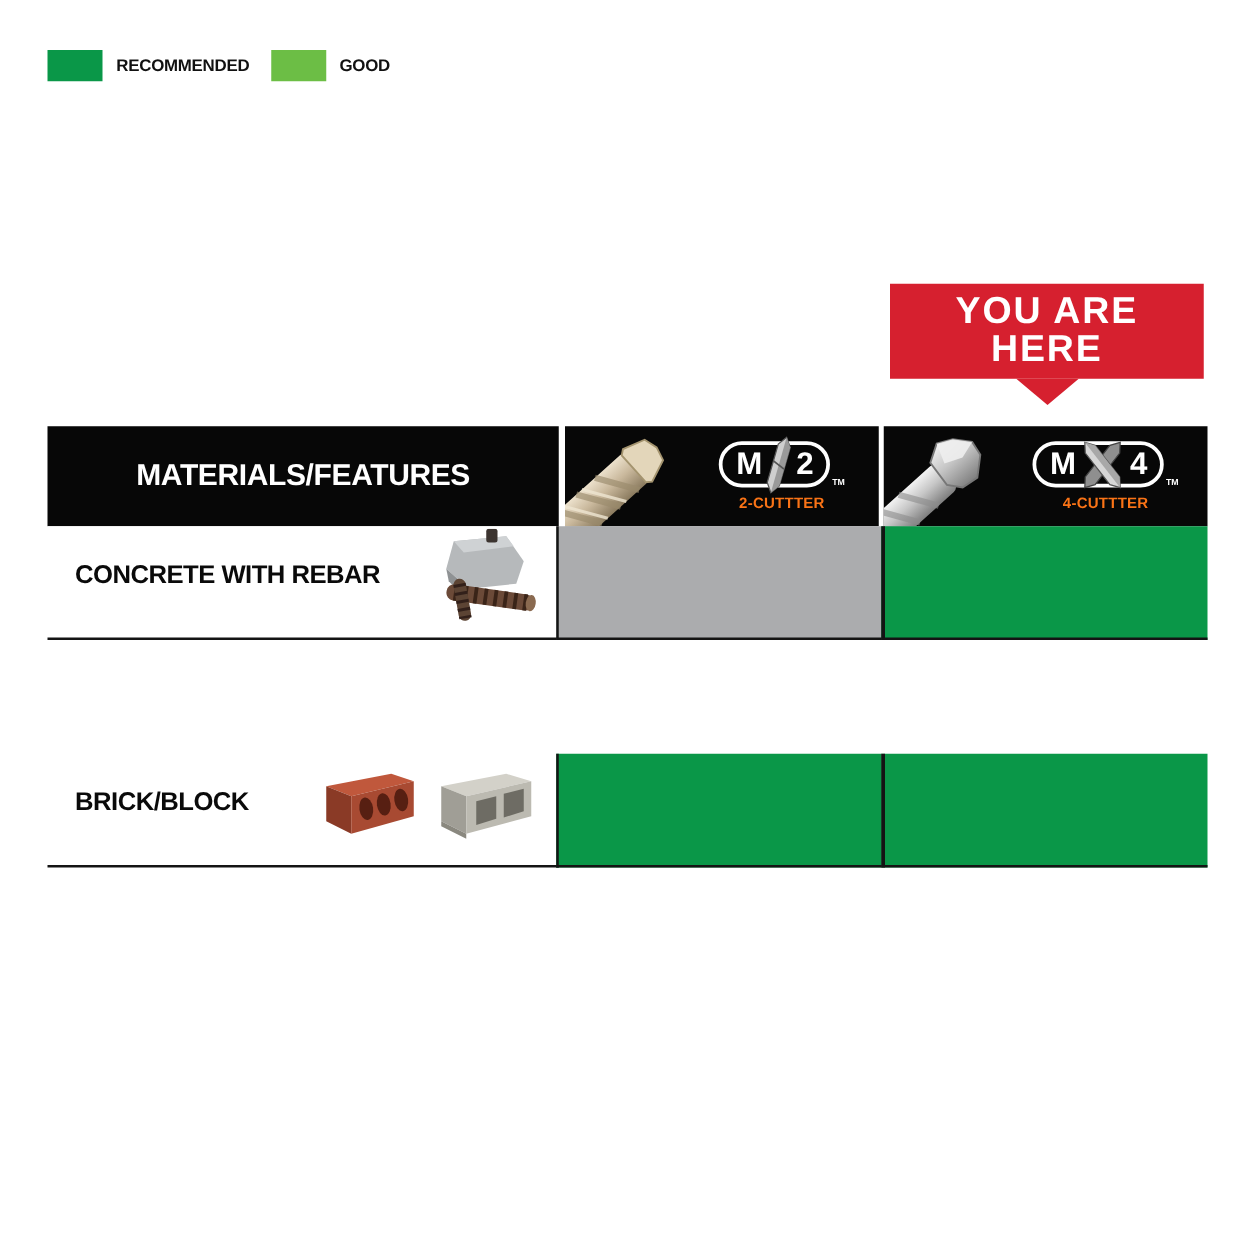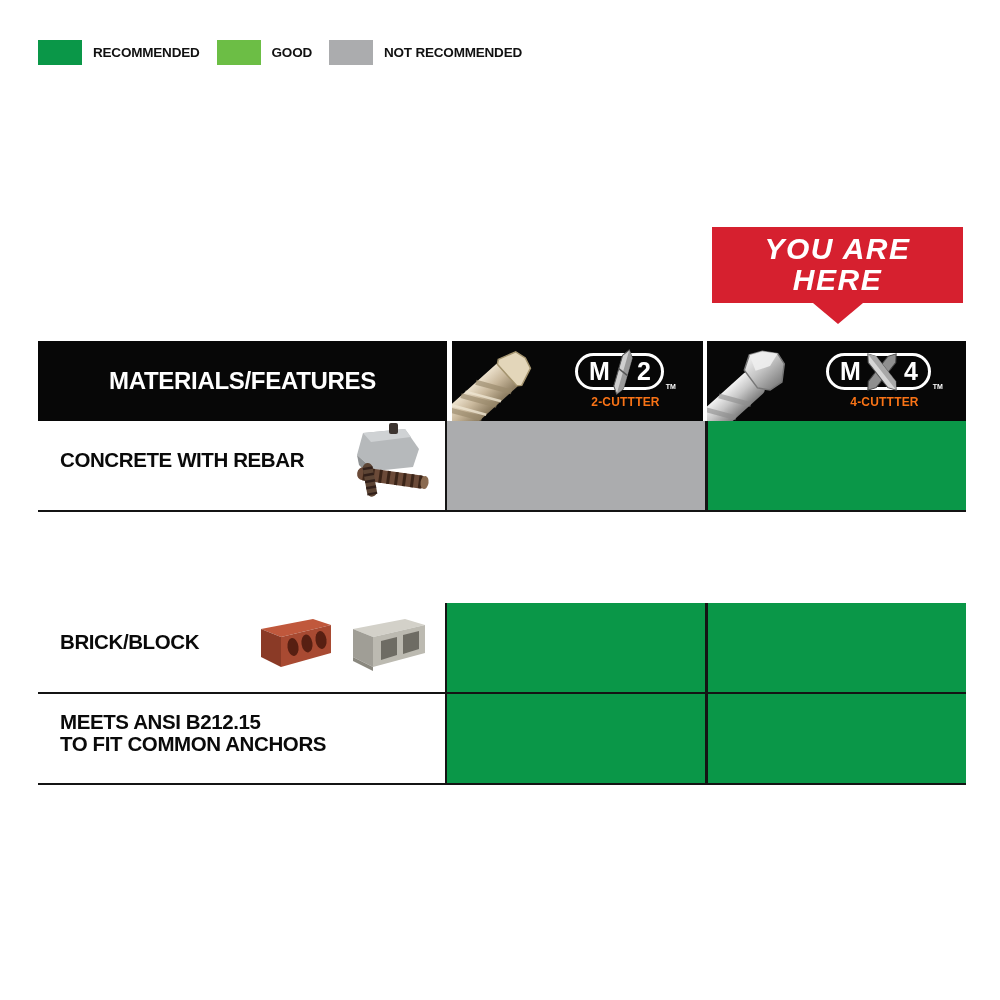--- a/index.html
+++ b/index.html
@@ -7,21 +7,21 @@
   body { font-family:"Liberation Sans", sans-serif; }
   .canvas { position:relative; width:1000px; height:1000px; background:#ffffff; overflow:hidden; }
 
   
   .legend { position:absolute; left:38px; top:40px; display:flex; align-items:center;justify-content:center; }
   .legend-item { display:flex; align-items:center; margin-right:17px; }
   .legend-swatch { width:44px; height:25px; margin-right:11px; }
   .legend-label { font-size:13.5px; font-weight:bold; color:#111; letter-spacing:-0.2px; }
 
   
-  .banner { position:absolute; left:712px; top:227px; width:251px; text-align:center;font-style:italic; }
+  .banner { position:absolute; left:712px; top:227px; width:251px; text-align:center; }
   .banner-box { width:251px; height:76px; display:flex; flex-direction:column; align-items:center; justify-content:center; }
   .banner-line { color:#fff; font-weight:bold; font-size:30px; line-height:1.03; letter-spacing:1.5px; }
   .banner-arrow { width:0; height:0; margin:0 auto; border-left:25px solid transparent; border-right:25px solid transparent; border-top:21px solid #d6202f; }
 
   
   .table { position:absolute; left:38px; top:325px; width:928px; height:444px;margin-top:16px; }
   .th { position:absolute; top:0; height:80px; background:#070707; }
   .th-materials { left:0; width:409px; display:flex; align-items:center; justify-content:center; }
   .th-materials span { color:#fff; font-weight:bold; font-size:24px; letter-spacing:-0.3px; }
   .th-col2 { left:414px; width:251px; }
@@ -52,24 +52,20 @@
 <div class="canvas">
 
   <div class="legend">
     <div class="legend-item">
       <div class="legend-swatch" style="background-color: rgb(10, 151, 72);"></div>
       <span class="legend-label">RECOMMENDED</span>
     </div>
     <div class="legend-item">
       <div class="legend-swatch" style="background-color: rgb(108, 190, 69);"></div>
       <span class="legend-label">GOOD</span>
-    </div>
-    <div class="legend-item">
-      <div class="legend-swatch" style="background-color: rgb(171, 172, 174);"></div>
-      <span class="legend-label">NOT RECOMMENDED</span>
     </div>
   </div>
 
   <div class="banner">
     <div class="banner-box" style="background-color: rgb(214, 32, 47);">
       <div class="banner-line">YOU ARE</div>
       <div class="banner-line">HERE</div>
     </div>
     <div class="banner-arrow" style="border-top-color: rgb(214, 32, 47);"></div>
   </div>
@@ -197,25 +193,15 @@
             <polygon points="36,32 52,28 52,46 36,51" fill="#6e6c64"></polygon>
             <polygon points="58,26 74,22 74,40 58,45" fill="#6e6c64"></polygon>
             <polygon points="8,48 28,58 28,62 8,52" fill="#8a887f"></polygon>
           </svg>
         </div>
       </div>
       <div class="td-cell cell-a" style="background-color: rgb(10, 151, 72);"></div>
       <div class="td-cell cell-b" style="background-color: rgb(10, 151, 72);"></div>
     </div>
 
-    <div class="trow" style="top:353px">
-      <div class="td-label">
-        <div class="row-title">
-          <div>MEETS ANSI B212.15</div>
-          <div>TO FIT COMMON ANCHORS</div>
-        </div>
-      </div>
-      <div class="td-cell cell-a" style="background-color: rgb(10, 151, 72);"></div>
-      <div class="td-cell cell-b" style="background-color: rgb(10, 151, 72);"></div>
-    </div>
 
   </div>
 </div>
 
 </body></html>

